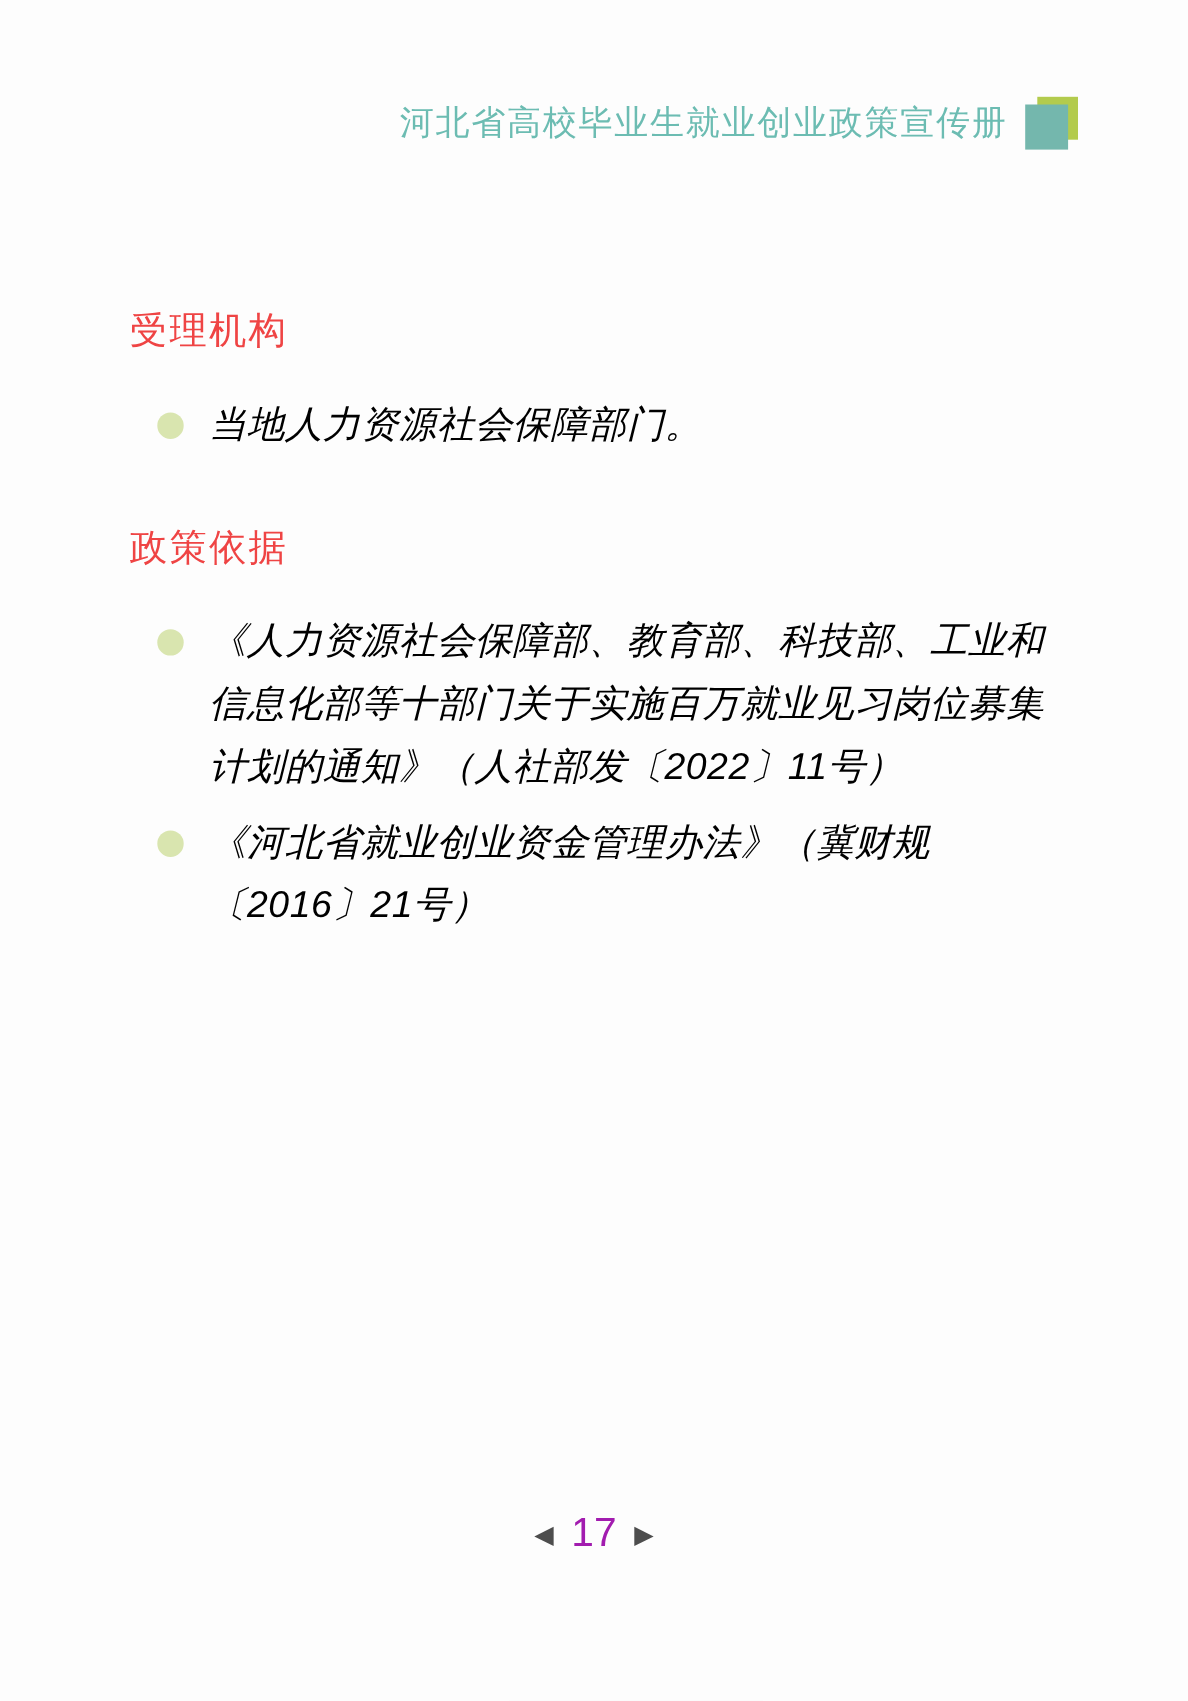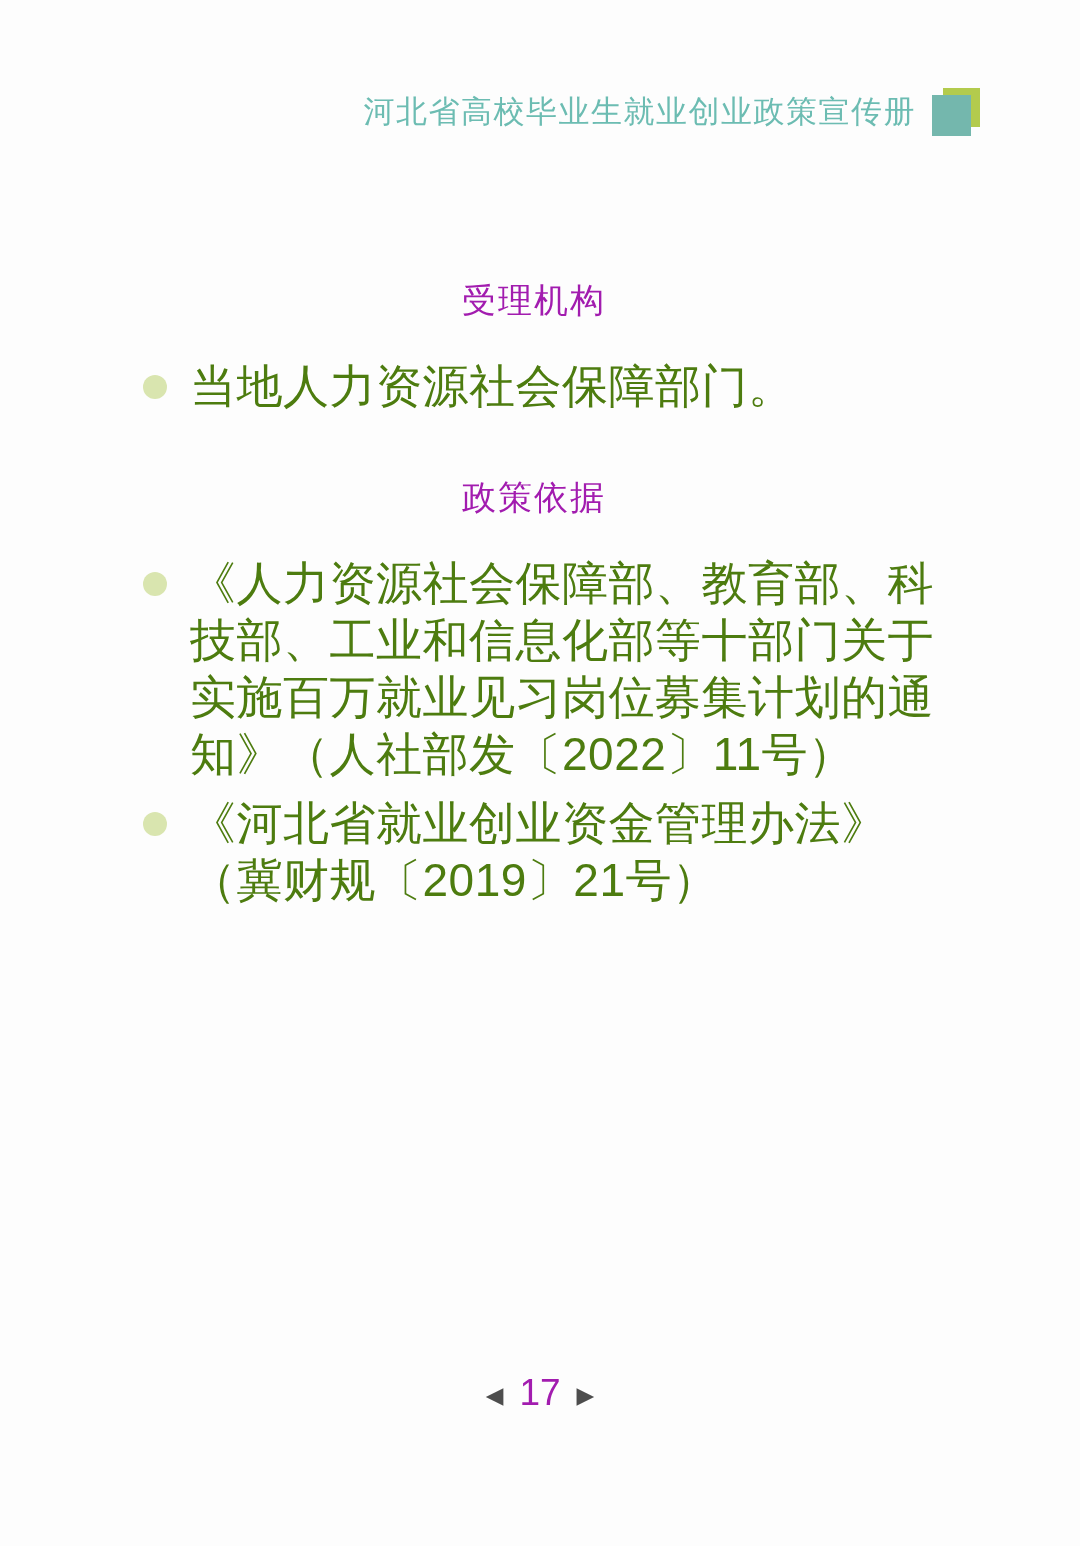--- a/index.html
+++ b/index.html
@@ -42,36 +42,36 @@
   
   .content {
     position:absolute;
     top:278px; left:118px;
     width:832px;
   }
   .sec-heading {
     margin:0;
     font-size:34px;
     font-weight:400;
-    color:#a21caf;
+    color:#ef4444;
     letter-spacing:2px;
-    text-align:center;
   }
   .bullet-list {
     list-style:none;
     margin:34px 0 0 0;
     padding:0 0 0 72px;
   }
   .bullet-item {
     position:relative;
-    font-size:46px;
+    font-size:34px;
     line-height:57px;
-    color:#4d7c0f;
+    color:#000000;
     margin-bottom:12px;
     letter-spacing:0.5px;
+    font-style:italic;
   }
   .bullet-item::before {
     content:"";
     position:absolute;
     left:-47px; top:17px;
     width:24px; height:24px;
     border-radius:50%;
     background:#d9e5af;
   }
   .sec2 { margin-top:60px; }
@@ -114,21 +114,21 @@
       <h2 class="sec-heading">受理机构</h2>
       <ul class="bullet-list">
         <li class="bullet-item">当地人力资源社会保障部门。</li>
       </ul>
     </section>
 
     <section class="sec2">
       <h2 class="sec-heading">政策依据</h2>
       <ul class="bullet-list">
         <li class="bullet-item">《人力资源社会保障部、教育部、科技部、工业和信息化部等十部门关于实施百万就业见习岗位募集计划的通知》（人社部发〔2022〕11号）</li>
-        <li class="bullet-item">《河北省就业创业资金管理办法》（冀财规〔2019〕21号）</li>
+        <li class="bullet-item">《河北省就业创业资金管理办法》（冀财规〔2016〕21号）</li>
       </ul>
     </section>
 
   </main>
 
   <footer class="footer">
     <span class="arrow">◀</span>
     <span class="page-num">17</span>
     <span class="arrow">▶</span>
   </footer>

